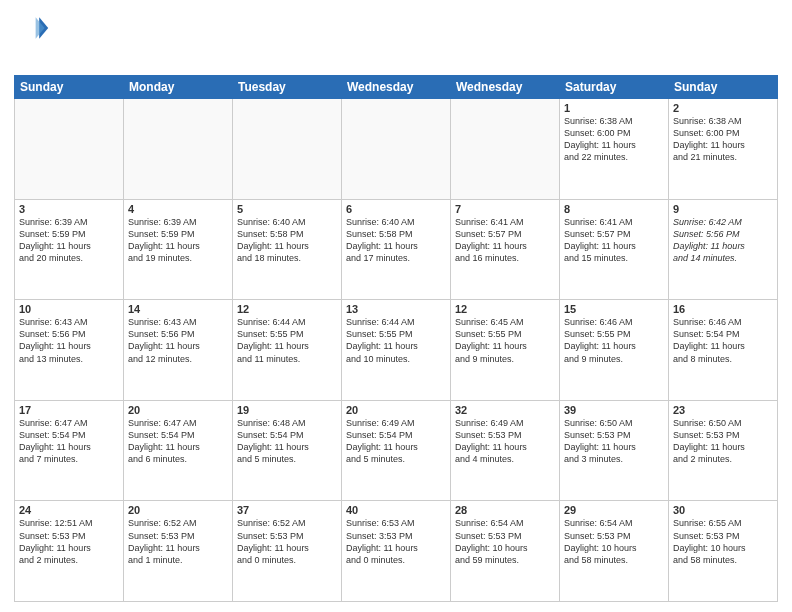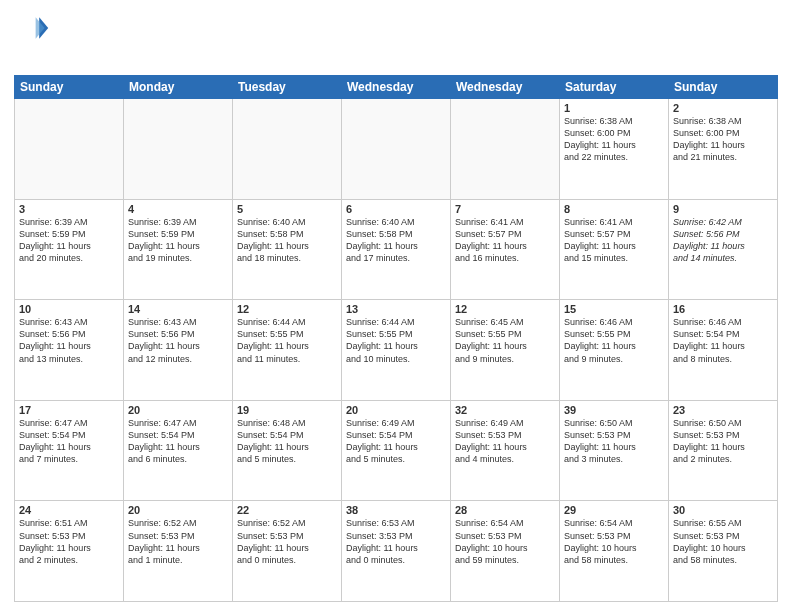--- a/index.html
+++ b/index.html
@@ -307,41 +307,41 @@
             <span class="day-num">23</span>
             <div class="day-info" style="white-space: pre-line;">Sunrise: 6:50 AM
 Sunset: 5:53 PM
 Daylight: 11 hours
 and 2 minutes.</div>
           </td>
         </tr>
         <tr class="week-row">
           <td>
             <span class="day-num">24</span>
-            <div class="day-info" style="white-space: pre-line;">Sunrise: 6:51 AM
+            <div class="day-info" style="white-space: pre-line;">Sunrise: 12:51 AM
 Sunset: 5:53 PM
 Daylight: 11 hours
 and 2 minutes.</div>
           </td>
           <td>
             <span class="day-num">20</span>
             <div class="day-info" style="white-space: pre-line;">Sunrise: 6:52 AM
 Sunset: 5:53 PM
 Daylight: 11 hours
 and 1 minute.</div>
           </td>
           <td>
-            <span class="day-num">22</span>
+            <span class="day-num">37</span>
             <div class="day-info" style="white-space: pre-line;">Sunrise: 6:52 AM
 Sunset: 5:53 PM
 Daylight: 11 hours
 and 0 minutes.</div>
           </td>
           <td>
-            <span class="day-num">38</span>
+            <span class="day-num">40</span>
             <div class="day-info" style="white-space: pre-line;">Sunrise: 6:53 AM
 Sunset: 3:53 PM
 Daylight: 11 hours
 and 0 minutes.</div>
           </td>
           <td>
             <span class="day-num">28</span>
             <div class="day-info" style="white-space: pre-line;">Sunrise: 6:54 AM
 Sunset: 5:53 PM
 Daylight: 10 hours

